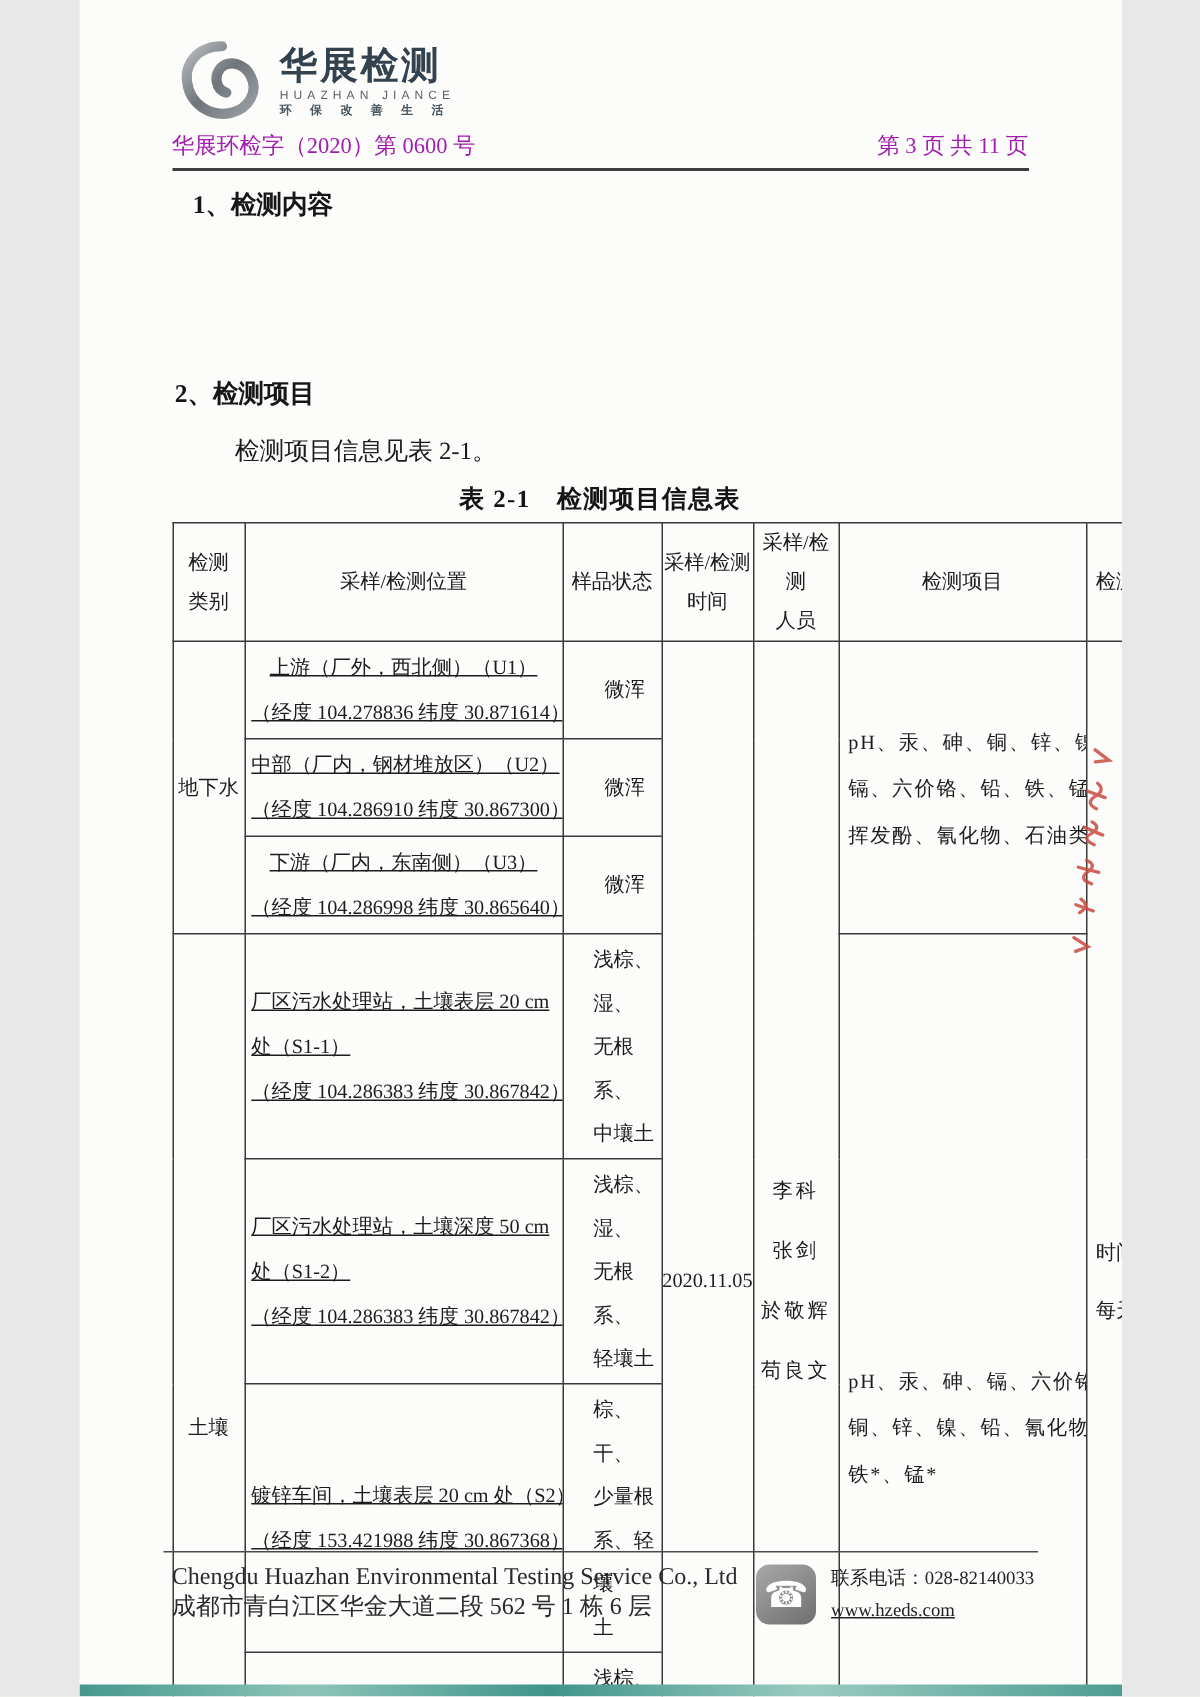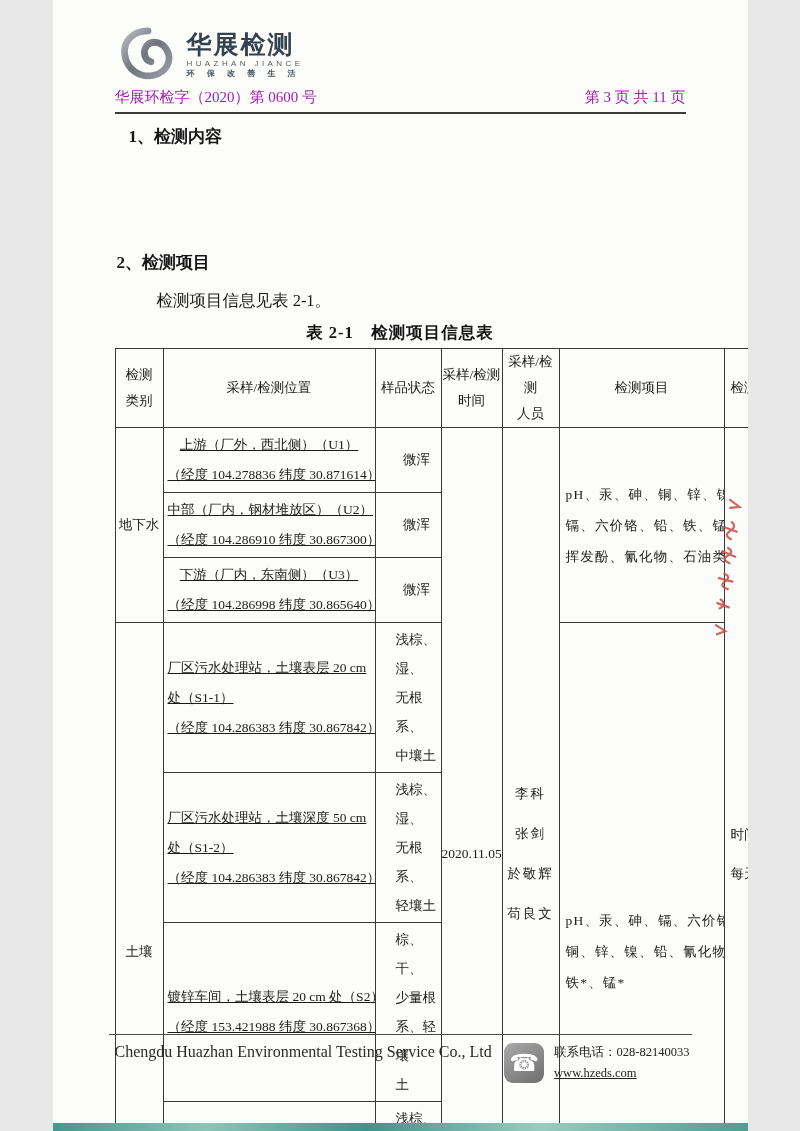--- a/index.html
+++ b/index.html
@@ -237,20 +237,21 @@
       <path d="M16 82 q8 2 1 8 q-5 5 4 7 M11 87 l14 2"></path>
       <path d="M15 108 q7 4 0 9 M12 112 l12 3"></path>
       <path d="M13 134 l10 5 l-8 4"></path>
     </g>
   </svg>
 
   <div class="footer-rule"></div>
   <div class="footer">
     <div class="footer-left">
       <div class="en">Chengdu Huazhan Environmental Testing Service Co., Ltd</div>
+      <div>成都市青白江区华金大道二段 562 号 1 栋 6 层</div>
     </div>
     <div class="footer-right">
       <div class="phone-icon">☎</div>
       <div class="contact-col">
         <div>联系电话：028-82140033</div>
         <div class="website">www.hzeds.com</div>
       </div>
     </div>
   </div>
 

